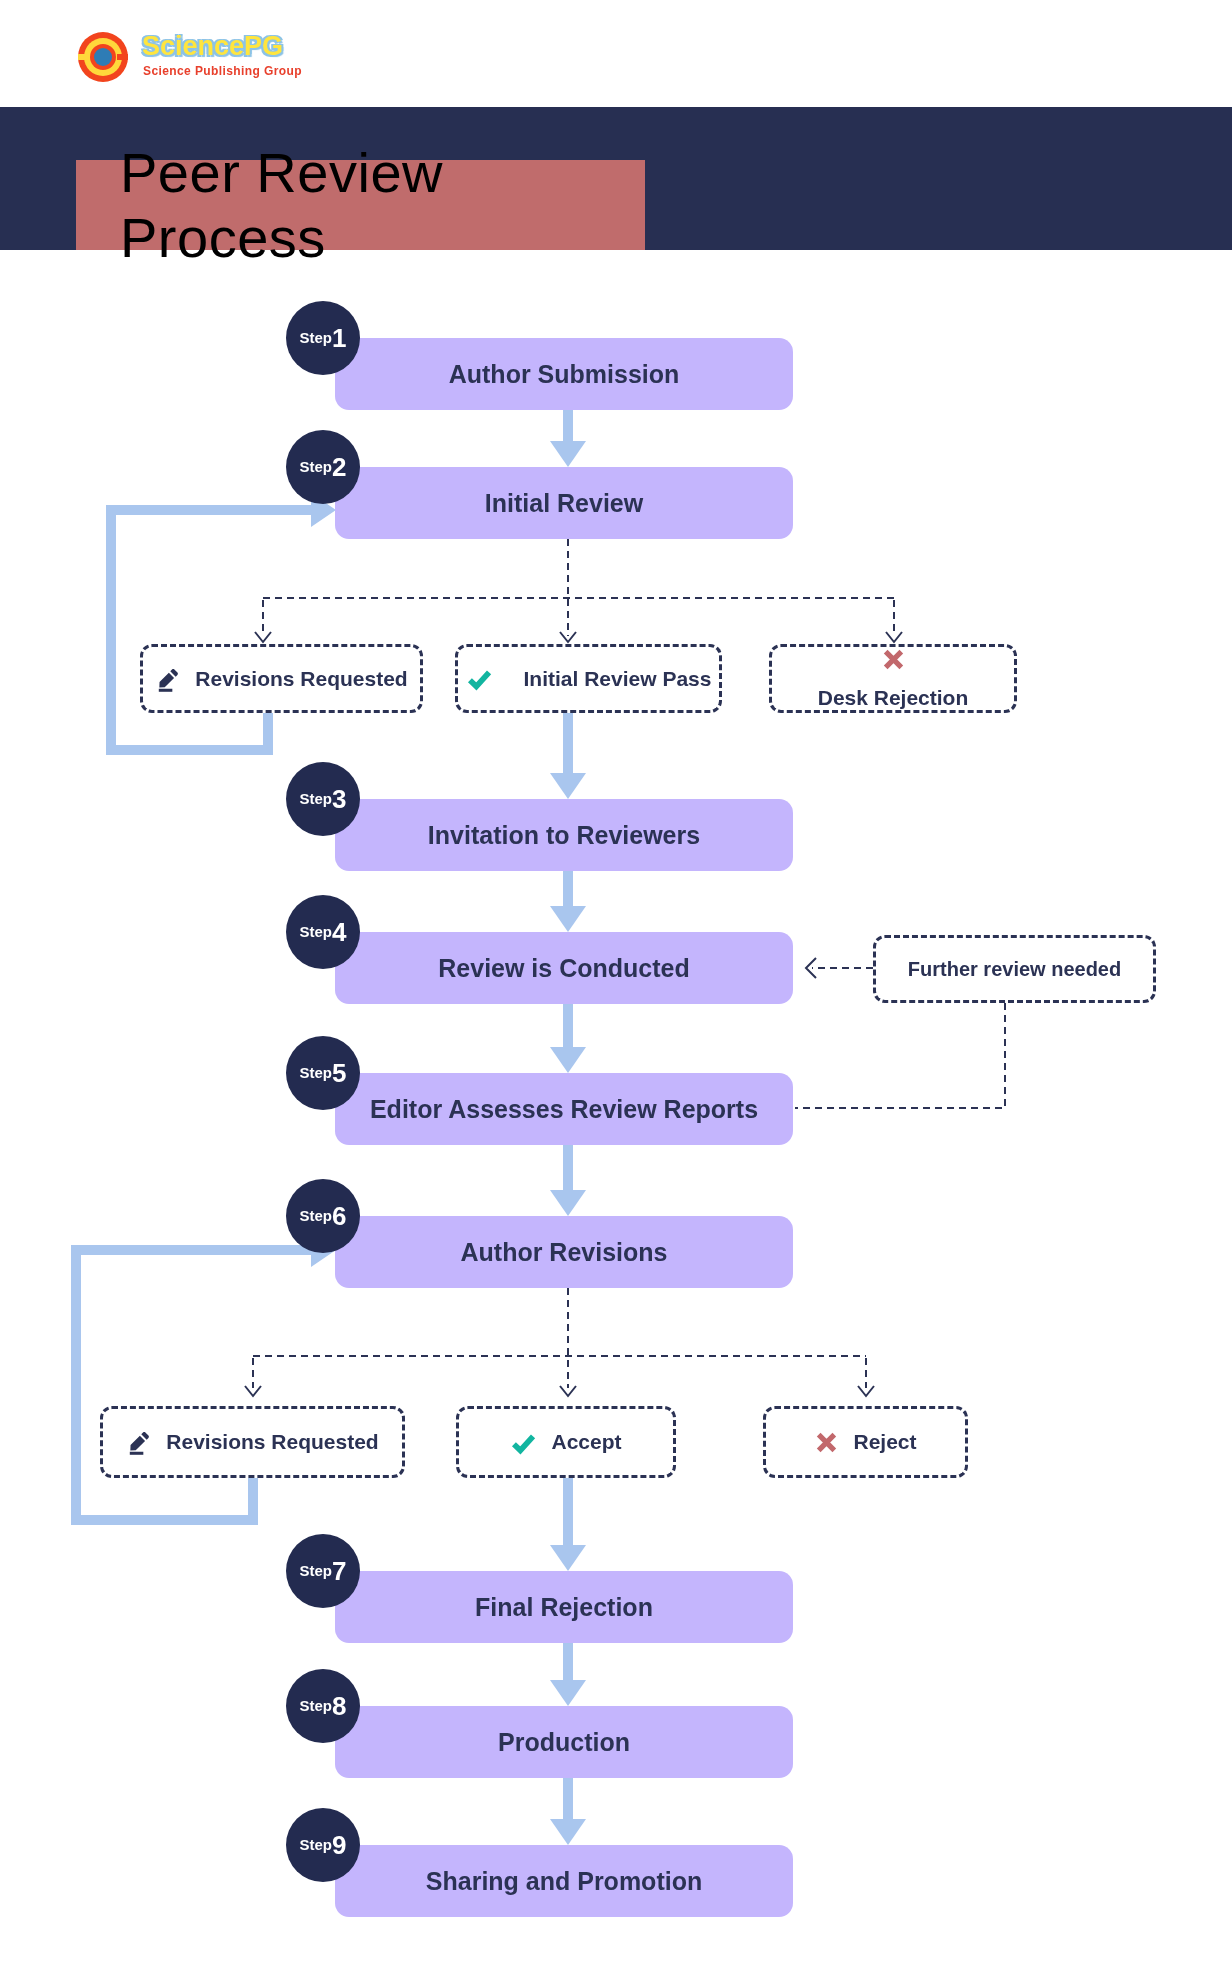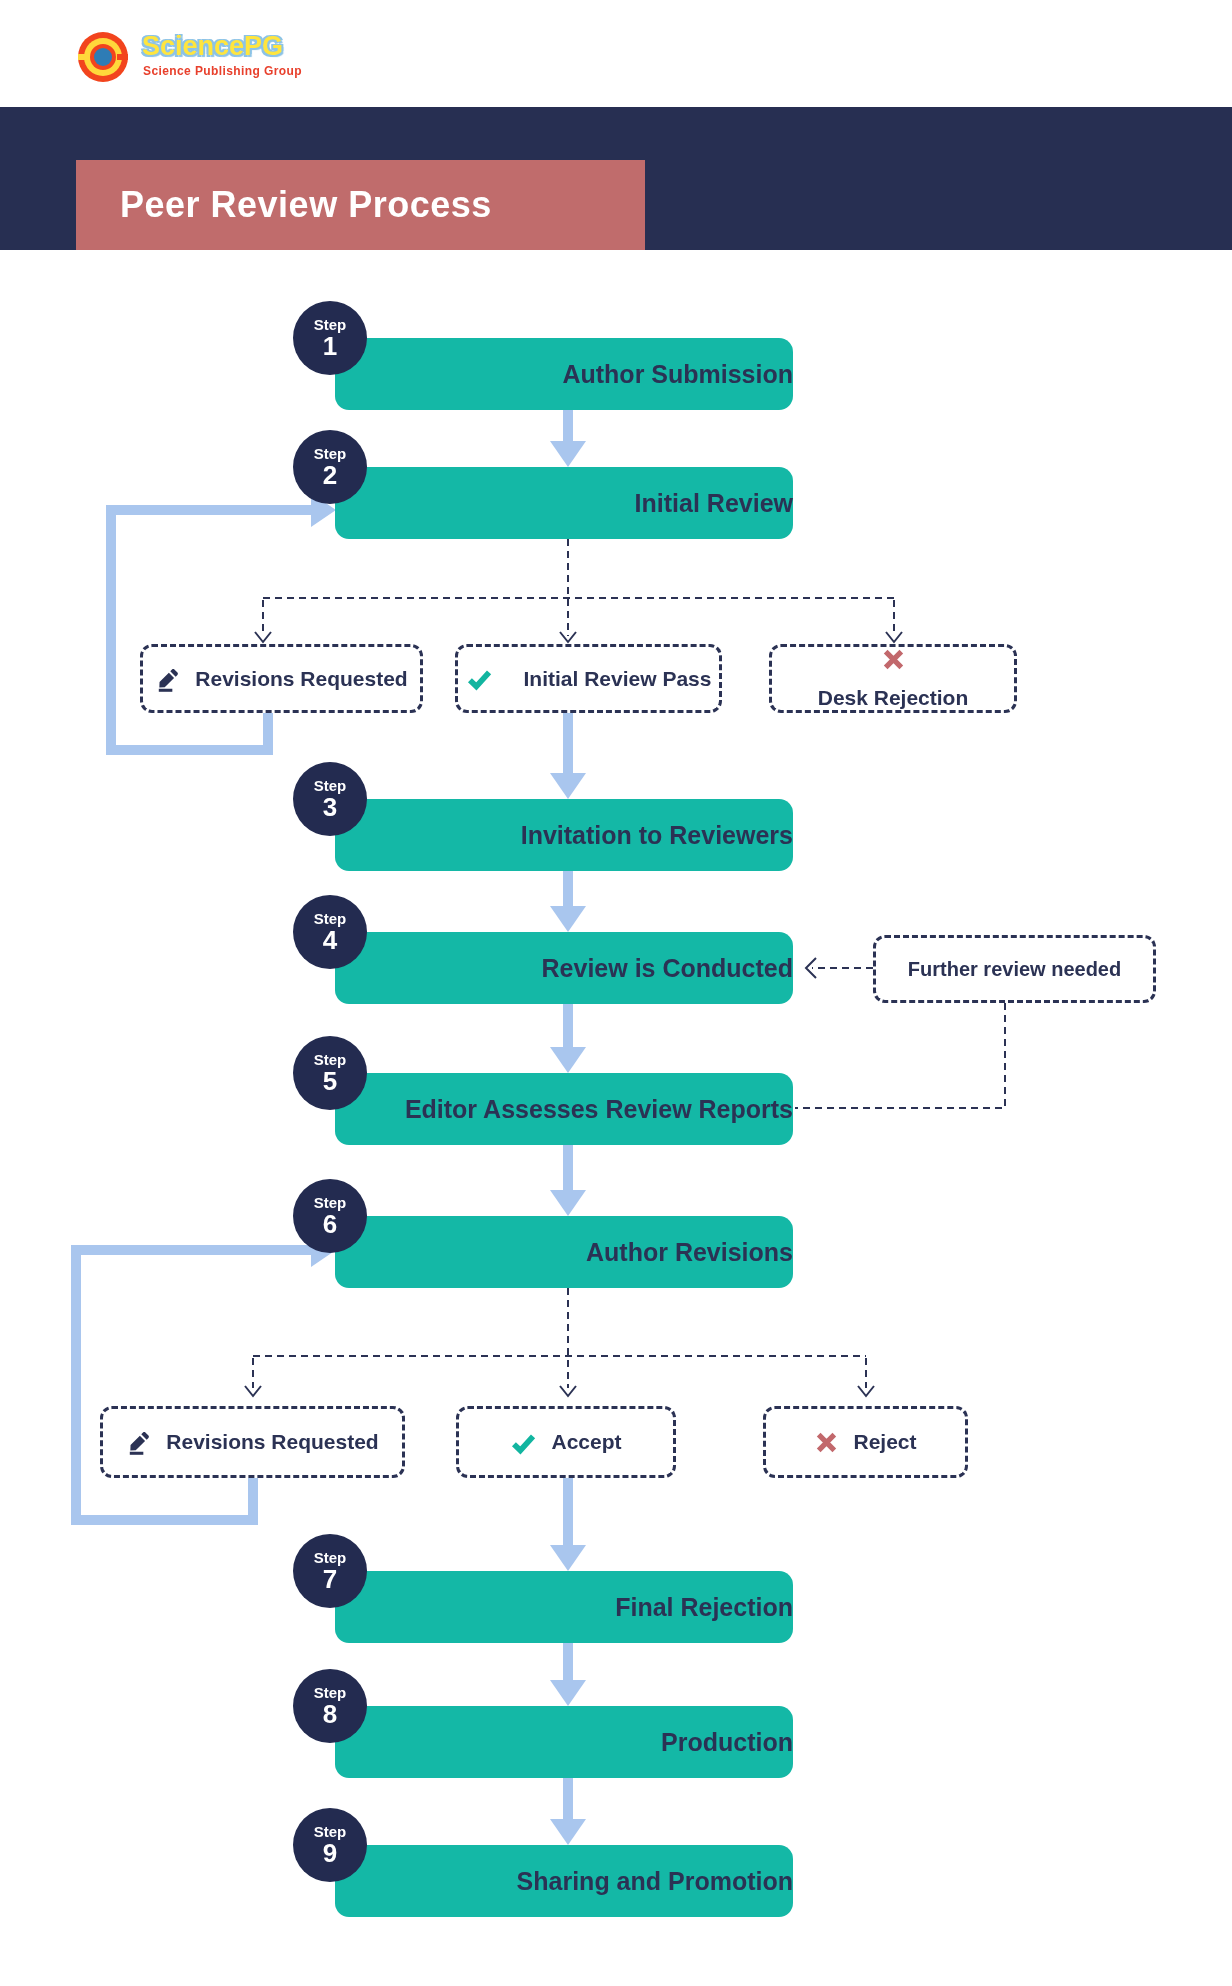--- a/index.html
+++ b/index.html
@@ -5,32 +5,32 @@
   html,body{margin:0;padding:0;background:#ffffff;}
   body{font-family:"Liberation Sans", sans-serif;}
   .stage{position:relative;width:1232px;height:1986px;background:#ffffff;overflow:hidden;padding-left:28px;}
   .abs{position:absolute;box-sizing:border-box;}
 
   
   .topbar{left:0;top:0;width:1232px;height:107px;background:#ffffff;}
   .navyband{left:0;top:107px;width:1232px;height:143px;background:#272F52;}
   .titlebox{left:76px;top:160px;width:569px;height:90px;background:#C06C6C;
             display:flex;align-items:center;padding-left:44px;}
-  .titlebox span{color:#ffffff;font-size:36px;font-weight:bold;letter-spacing:.5px;}
+  .titlebox span{color:#000000;font-size:56px;font-weight:normal;letter-spacing:.5px;}
 
   .brand{left:142px;top:31px;font-size:27px;font-weight:bold;color:#FFE53E;letter-spacing:0px;
          text-shadow:-2px -1px 0 #8CC3E6, 2px -1px 0 #8CC3E6, -2px 2px 0 #8CC3E6, 2px 2px 1px #8CC3E6;}
   .tagline{left:143px;top:64px;font-size:12px;font-weight:bold;color:#E8402C;letter-spacing:.4px;}
 
   
-  .stepbox{left:335px;width:458px;height:72px;background:#14b8a6;border-radius:14px;
-           display:flex;align-items:center;justify-content:flex-end;}
+  .stepbox{left:335px;width:458px;height:72px;background:#c4b5fd;border-radius:14px;
+           display:flex;align-items:center;justify-content:center;}
   .stepbox span{color:#2B3254;font-size:25px;font-weight:bold;}
-  .circle{left:293px;width:74px;height:74px;border-radius:50%;background:#232B50;
-          display:flex;flex-direction:column;align-items:center;justify-content:center;z-index:3;}
+  .circle{left:286px;width:74px;height:74px;border-radius:50%;background:#232B50;
+          display:flex;flex-direction:row;align-items:center;justify-content:center;z-index:3;}
   .circle .s1{color:#fff;font-size:15px;font-weight:bold;line-height:16px;}
   .circle .s2{color:#fff;font-size:26px;font-weight:bold;line-height:26px;}
 
   .branch{border:3px dashed #2B3254;border-radius:12px;background:#ffffff;
           display:flex;align-items:center;justify-content:center;gap:14px;}
   .branch span{color:#2B3254;font-size:21px;font-weight:bold;}
   .note{border:3px dashed #2B3254;border-radius:12px;background:#ffffff;
         display:flex;align-items:center;justify-content:center;}
   .note span{color:#2B3254;font-size:20px;font-weight:bold;}
   .icn{display:block;}

